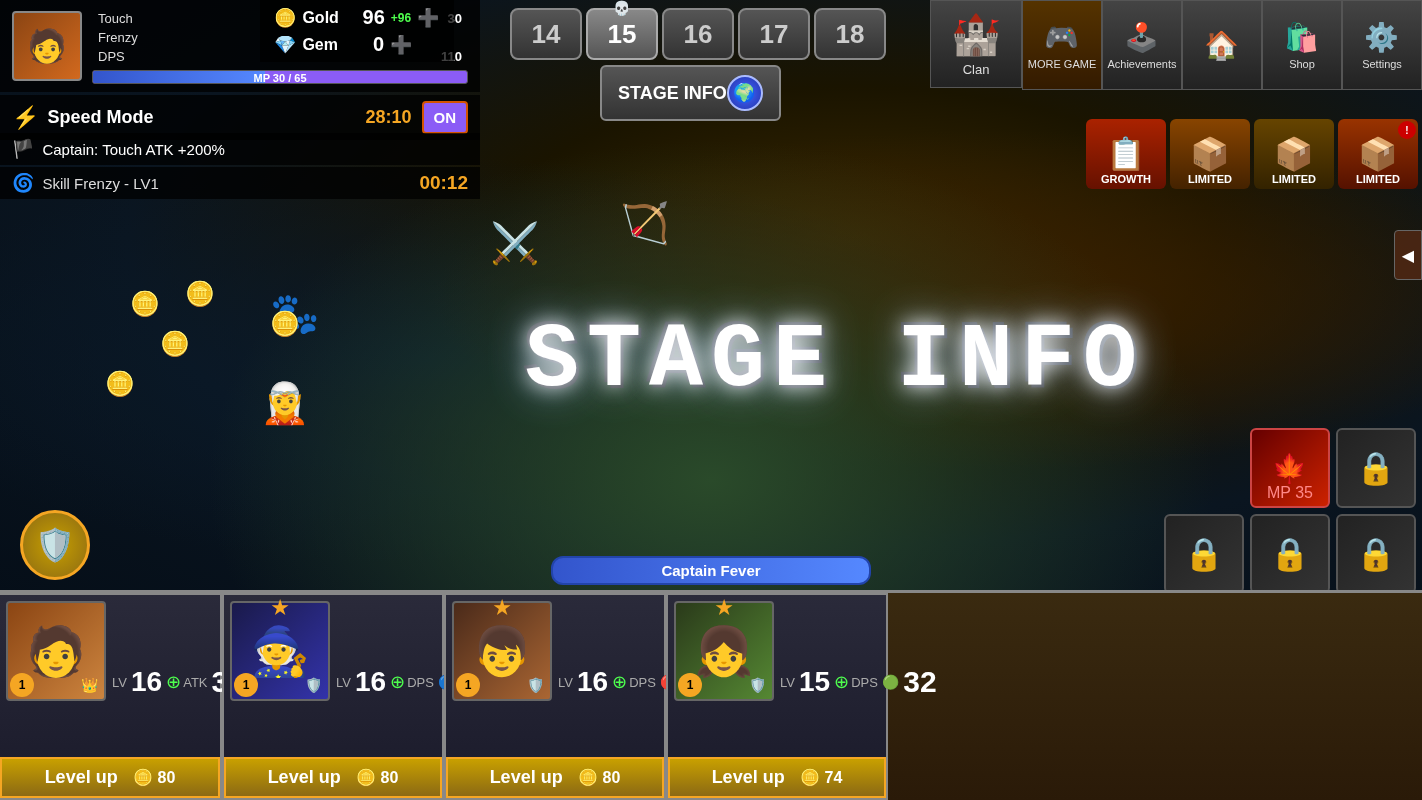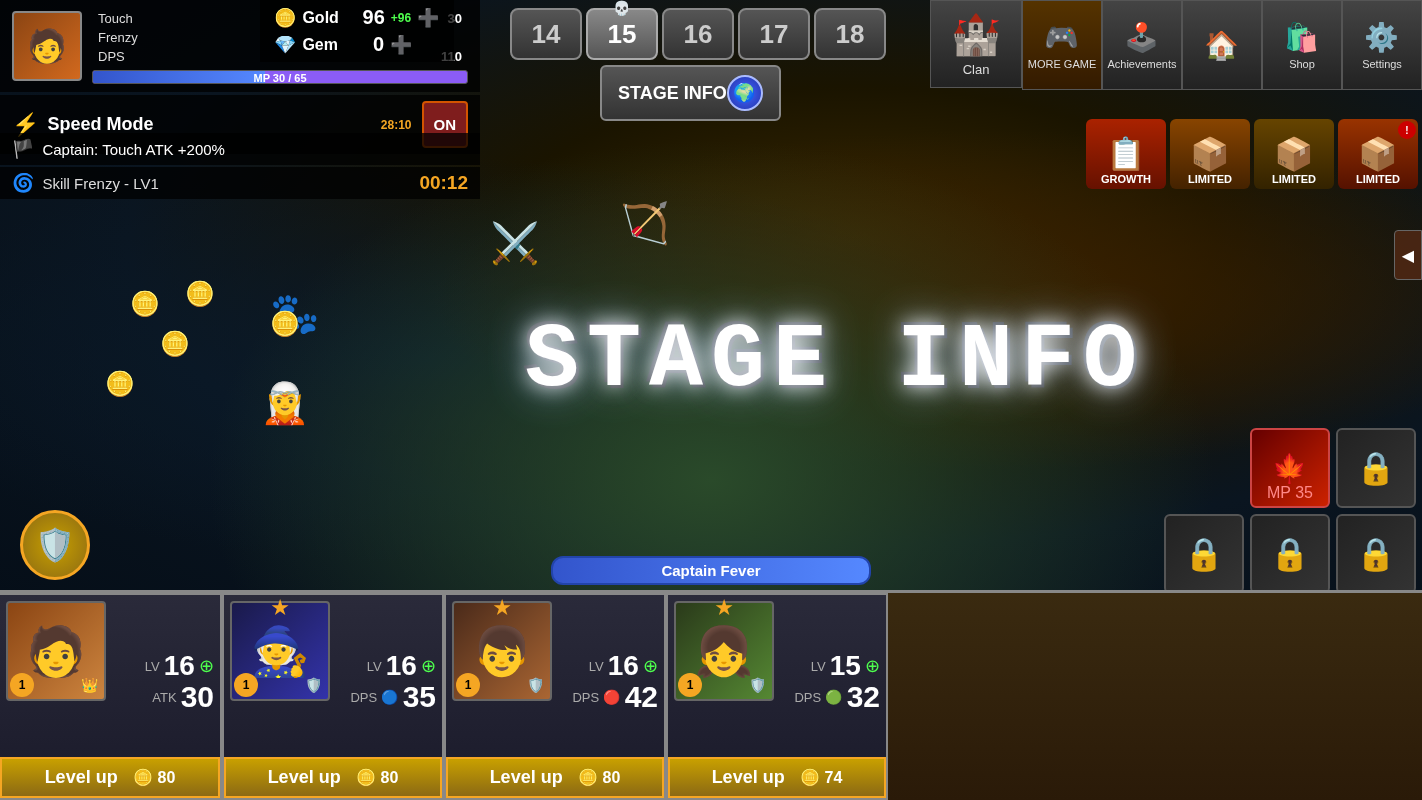--- a/index.html
+++ b/index.html
@@ -153,27 +153,27 @@
     #speed-mode-label {
       color: #fff;
       font-size: 18px;
       font-weight: bold;
       flex: 1;
       display: flex;
       align-items: center;
       gap: 8px;
     }
     #speed-icon { font-size: 22px; }
-    #speed-timer { color: #f5a623; font-size: 12px; font-weight: bold; margin-left: auto; }
+    #speed-timer { color: #f5a623; font-size: 18px; font-weight: bold; margin-left: auto; }
     #speed-toggle {
-      background: #7f1d1d;
+      background: #8b5cf6;
       color: #fff;
       border: 2px solid #d35400;
       border-radius: 4px;
-      padding: 13px 10px;
+      padding: 6px 10px;
       font-size: 15px;
       font-weight: bold;
       cursor: pointer;
     }
 
     
     #captain-bar {
       position: absolute;
       top: 133px; left: 0;
       width: 480px;
@@ -528,21 +528,21 @@
       position: absolute;
       top: -8px; left: 50%;
       transform: translateX(-50%);
       color: #f5a623;
       font-size: 22px;
     }
 
     .hero-stats {
       flex: 1;
       display: flex;
-      flex-direction: column;
+      flex-direction: row;
       justify-content: center;
       gap: 2px;
       padding-top: 12px;
     }
     .hero-lv-row {
       display: flex;
       align-items: center;
       gap: 4px;
       justify-content: flex-end;
     }

